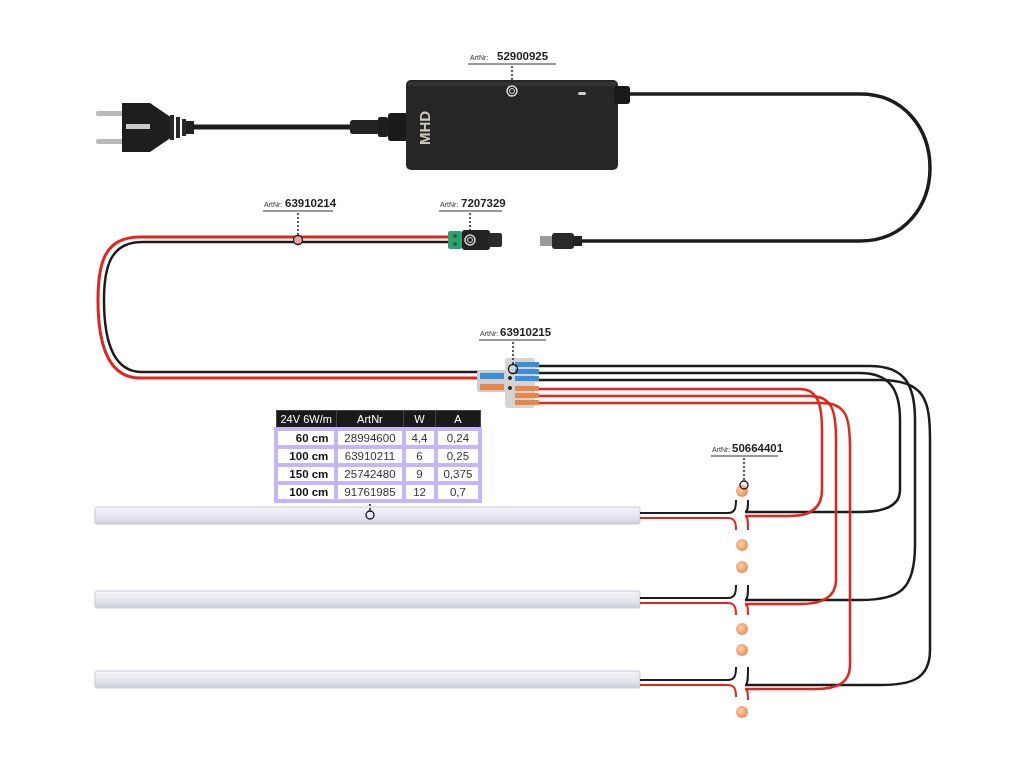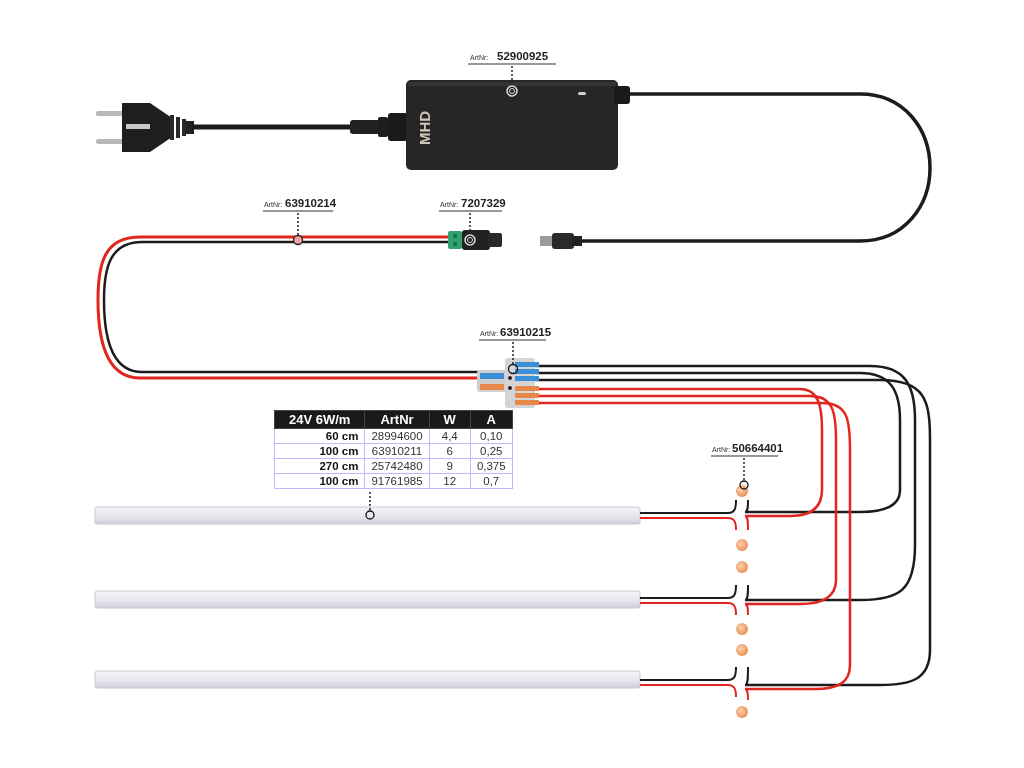--- a/index.html
+++ b/index.html
@@ -7,25 +7,25 @@
     #diagram { position: absolute; left: 0; top: 0; }
     .lbl { font-family: "Liberation Sans", sans-serif; }
     .lbl-prefix { font-size: 7px; fill: #333; }
     .lbl-num { font-size: 11.5px; font-weight: bold; fill: #222; }
     .spec-table {
       position: absolute; left: 274px; top: 410px;
       border-collapse: collapse; font-family: "Liberation Sans", sans-serif;
       font-size: 11.5px; background: #fff;
     }
     .spec-table th {
-      background: #1a1a1a; color: #fff; font-weight: bold; padding: 1px 14px;
-      border: 1px solid #444; font-size: 13px; height: 14px;
+      background: #1a1a1a; color: #fff; font-weight: normal; padding: 1px 4px;
+      border: 1px solid #444; font-size: 11px; height: 14px;
     }
     .spec-table td {
-      border: 1px solid #c4b5fd; padding: 0 6px; height: 14px; color: #333; text-align: center;
+      border: 4px solid #c4b5fd; padding: 0 6px; height: 14px; color: #333; text-align: center;
     }
     .spec-table td.len { font-weight: bold; text-align: right; color: #111; }
   </style>
 </head>
 <body>
 
 <svg id="diagram" width="1024" height="768" viewBox="0 0 1024 768">
   <defs>
     <linearGradient id="barGrad" x1="0" y1="0" x2="0" y2="1">
       <stop offset="0" stop-color="#f4f4f8"></stop>
@@ -194,30 +194,30 @@
       <th>ArtNr</th>
       <th>W</th>
       <th>A</th>
     </tr>
   </thead>
   <tbody>
     <tr>
       <td class="len">60 cm</td>
       <td>28994600</td>
       <td>4,4</td>
-      <td>0,10</td>
+      <td>0,24</td>
     </tr>
     <tr>
       <td class="len">100 cm</td>
       <td>63910211</td>
       <td>6</td>
       <td>0,25</td>
     </tr>
     <tr>
-      <td class="len">270 cm</td>
+      <td class="len">150 cm</td>
       <td>25742480</td>
       <td>9</td>
       <td>0,375</td>
     </tr>
     <tr>
       <td class="len">100 cm</td>
       <td>91761985</td>
       <td>12</td>
       <td>0,7</td>
     </tr>

